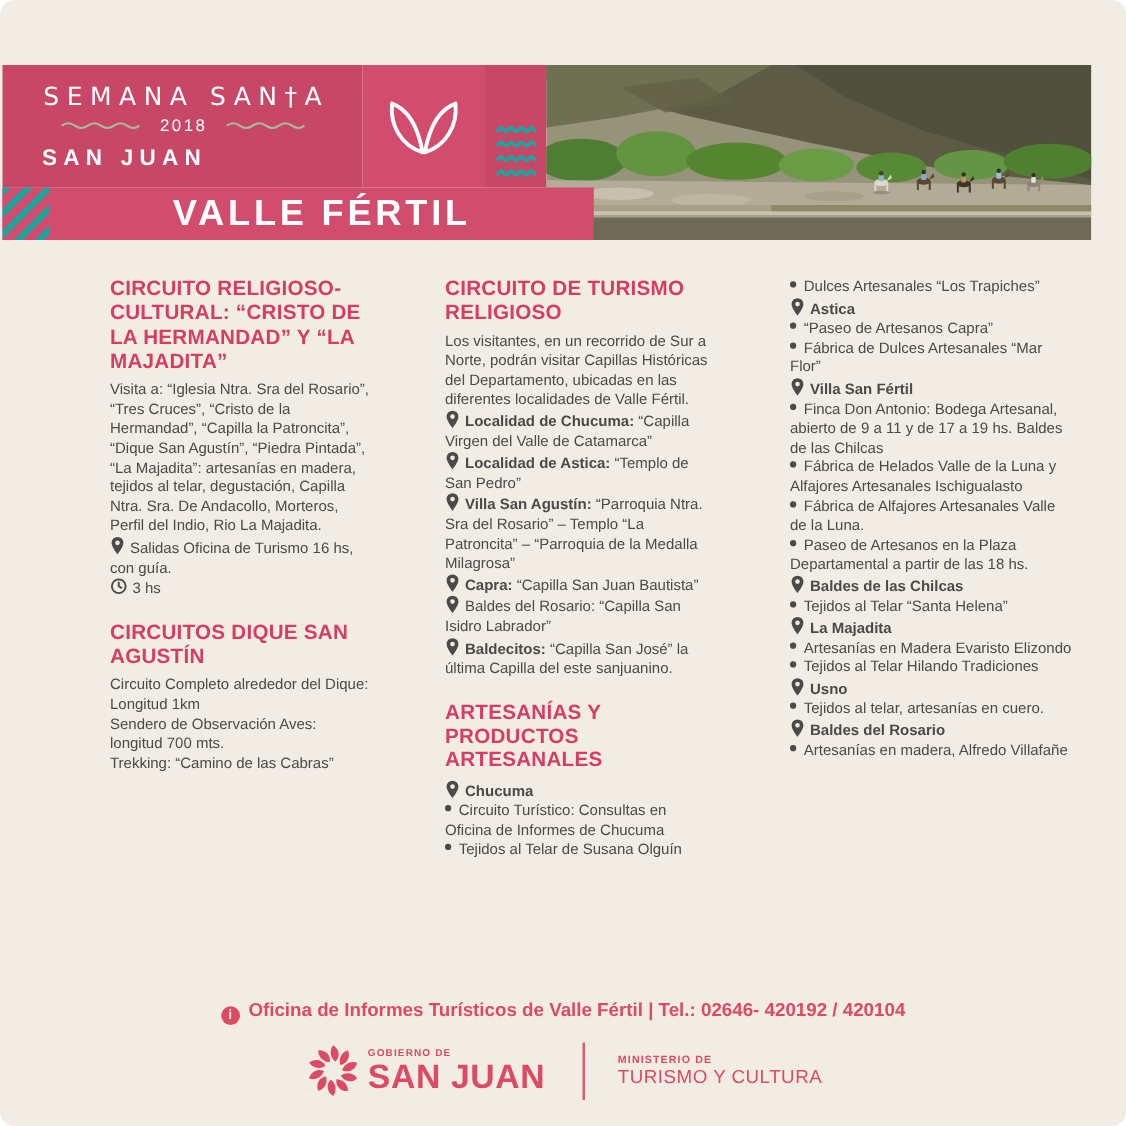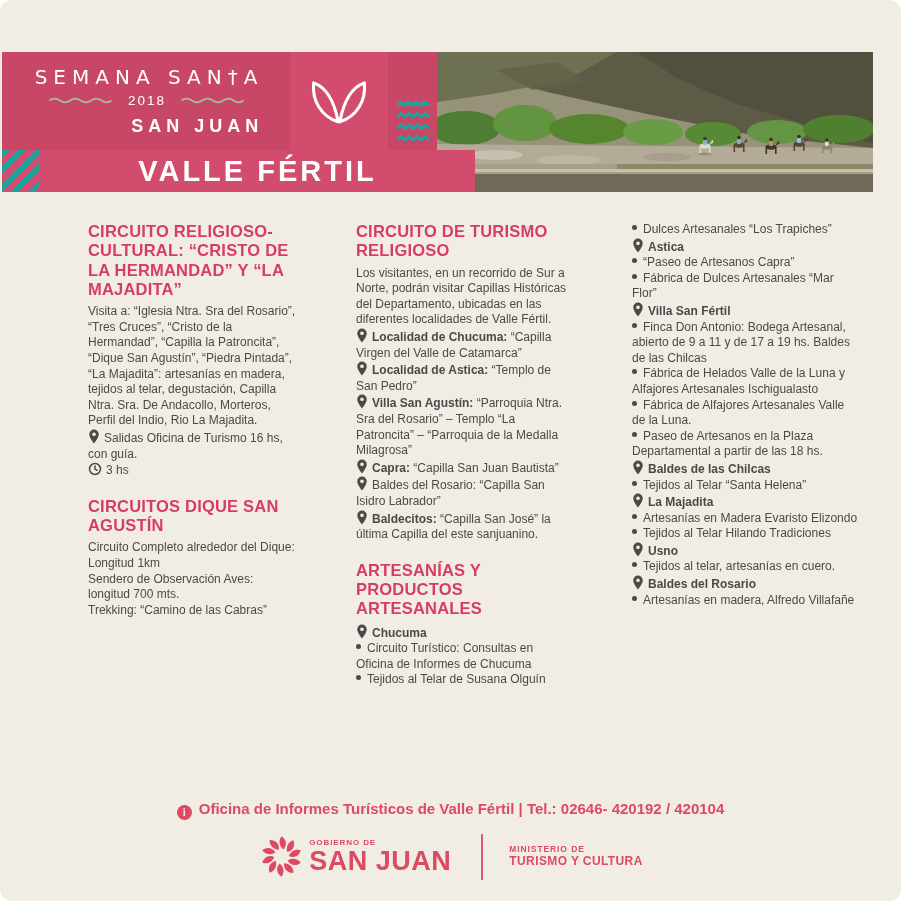--- a/index.html
+++ b/index.html
@@ -14,21 +14,21 @@
   }
   html,body{margin:0;padding:0;background:#fff;}
   .page{position:relative;width:901px;height:901px;background:var(--cream);overflow:hidden;
         border-radius:12px;font-family:"Liberation Sans",sans-serif;}
 
   
   .hdr{position:absolute;left:2px;top:52px;width:871px;height:140px;display:flex;}
   .hdr-left{position:relative;width:435px;height:140px;flex:none;}
   .brand-block{position:absolute;left:0;top:0;width:288px;height:98px;background:var(--pink-a);
                display:flex;align-items:center;justify-content:center;}
-  .brand{text-align:right;color:#fff;}
+  .brand{text-align:left;color:#fff;}
   .brand-top{font-family:"DejaVu Sans","Liberation Sans",sans-serif;font-size:20px;letter-spacing:6px;padding-left:6px;font-weight:400;}
   .year-row{display:flex;align-items:center;justify-content:center;gap:14px;margin:4px 0 8px;}
   .year{color:#fff;font-size:13.5px;letter-spacing:2px;padding-left:2px;}
   .wave-svg{width:64px;height:9px;display:block;}
   .brand-bottom{font-size:18px;font-weight:700;letter-spacing:5px;padding-left:5px;}
   .leaf-block{position:absolute;left:288px;top:0;width:98px;height:98px;background:var(--pink-b);
               display:flex;align-items:center;justify-content:center;}
   .leaf-svg{width:58px;height:50px;}
   .waves-block{position:absolute;left:386px;top:0;width:49px;height:98px;background:var(--pink-a);}
   .zigzag-svg{position:absolute;left:9px;bottom:4px;width:32px;height:46px;}
@@ -61,21 +61,21 @@
            color:var(--cream);font-size:11px;font-weight:700;align-items:center;justify-content:center;
            margin-right:7px;vertical-align:-2px;}
   .logos{position:absolute;left:0;top:833px;width:100%;display:flex;align-items:center;justify-content:center;}
   .swirl-svg{width:47px;height:47px;flex:none;}
   .gov-text{margin-left:4px;color:var(--pink-foot);text-align:left;}
   .gov-small{font-size:8px;font-weight:700;letter-spacing:.9px;}
   .gov-big{font-size:27px;font-weight:800;letter-spacing:.5px;line-height:1;margin-top:1px;}
   .logo-divider{width:2px;height:46px;background:var(--pink-foot);margin:0 26px 0 30px;opacity:.9;}
   .min-text{color:var(--pink-foot);text-align:left;}
   .min-small{font-size:8.5px;font-weight:700;letter-spacing:.9px;}
-  .min-big{font-size:12px;font-weight:700;letter-spacing:.4px;line-height:1.15;margin-top:1px;}
+  .min-big{font-size:15px;font-weight:400;letter-spacing:.4px;line-height:1.15;margin-top:1px;}
 </style>
 </head>
 <body>
 
 <div class="page">
 
   <header class="hdr">
     <div class="hdr-left">
       <div class="brand-block">
         <div class="brand">

